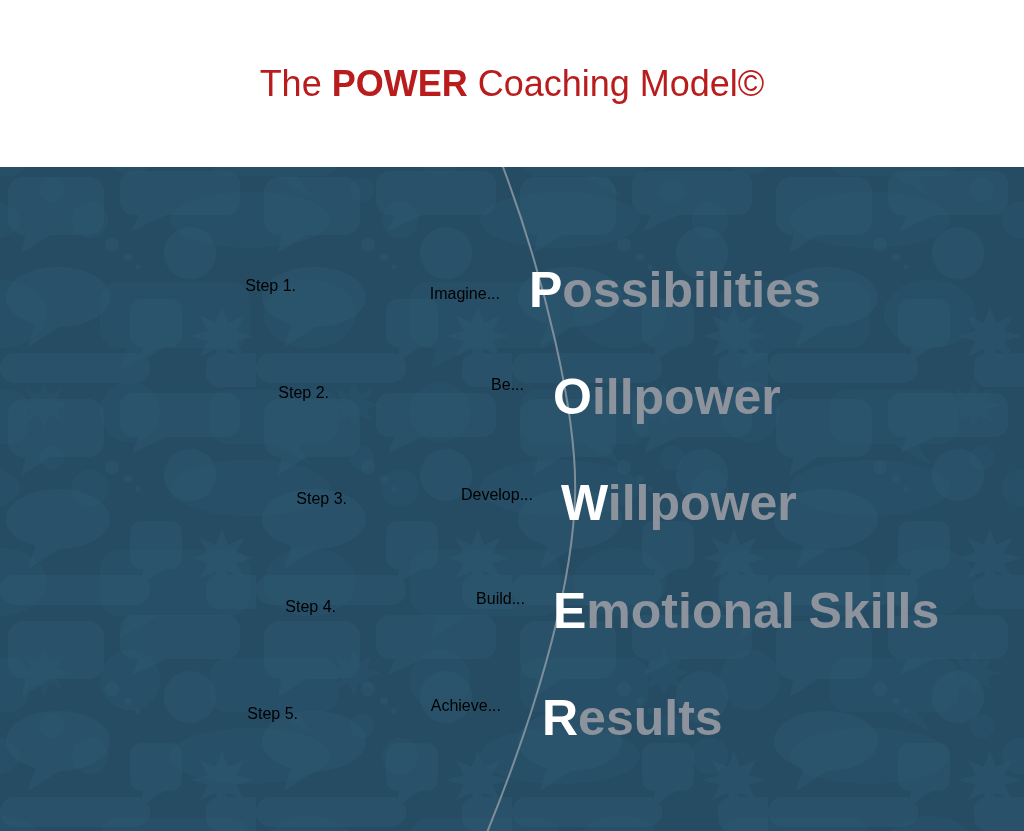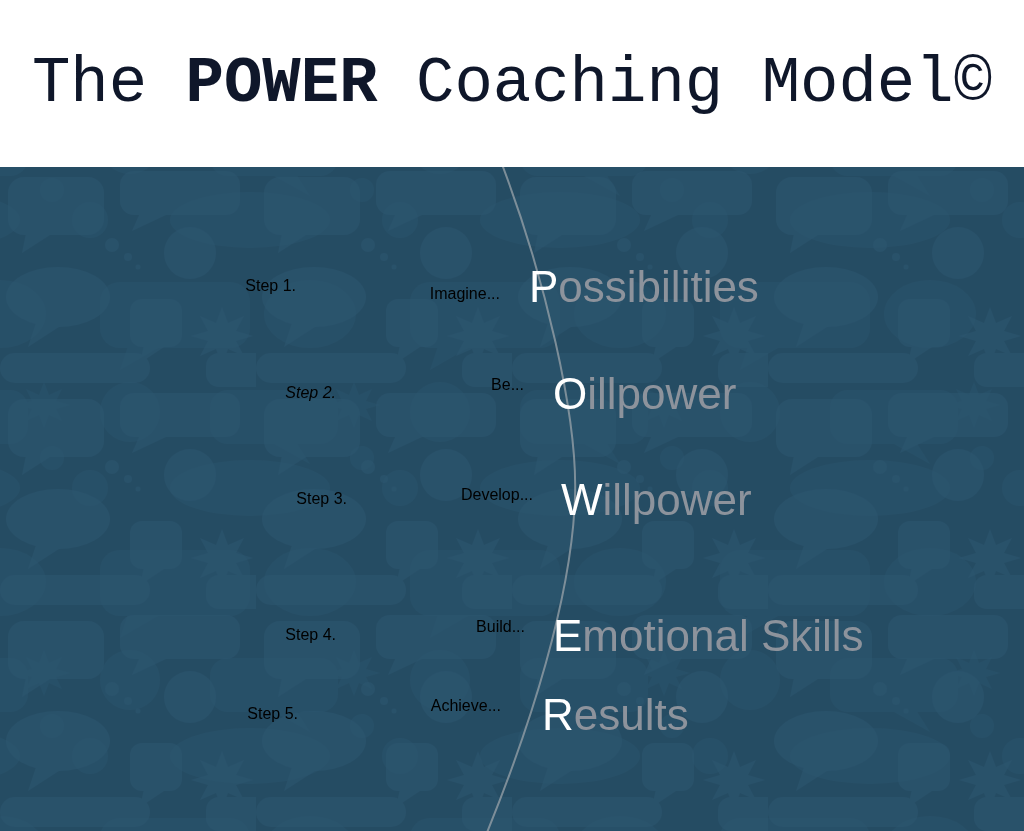--- a/index.html
+++ b/index.html
@@ -25,24 +25,24 @@
     left: 0;
     top: 0;
     width: 1024px;
     height: 167px;
     background: #ffffff;
     display: flex;
     align-items: center;
     justify-content: center;
   }
   #title {
-    font-family: Liberation Mono, monospace;
-    font-size: 64px;
+    font-family: Liberation Sans, sans-serif;
+    font-size: 36px;
     line-height: 1;
-    color: #0f172a;
+    color: #b91c1c;
     letter-spacing: 0px;
     white-space: pre;
   }
   #title .bold {
     font-weight: bold;
   }
   #title .light {
     font-weight: normal;
   }
 
@@ -81,22 +81,22 @@
   }
   .step-row {
     position: absolute;
     height: 70px;
     display: flex;
     align-items: baseline;
     white-space: pre;
   }
   .step-word {
     font-family: "Liberation Sans", sans-serif;
-    font-weight: normal;
-    font-size: 44px;
+    font-weight: bold;
+    font-size: 50px;
     color: #8d939c;
     line-height: 1;
     display: inline-block;
   }
   .step-word .initial {
     color: #ffffff;
   }
 
   
   .col-label {
@@ -181,32 +181,32 @@
 
     <div id="rows">
 
       <div class="step-row" style="left:0; top:102px; width:1024px;">
         <div class="col-label" style="left:96px; top:8px;">Step 1.</div>
         <div class="col-verb" style="left:140px; top:0px; width:360px;margin-top:16px;">Imagine...</div>
         <div class="col-word step-word" style="left:529px; top:-4px;"><span class="initial">P</span><span>ossibilities</span></div>
       </div>
 
       <div class="step-row" style="left:0; top:209px; width:1024px;">
-        <div class="col-label" style="left:136px; top:8px;font-style:italic;">Step 2.</div>
+        <div class="col-label" style="left:129px; top:8px;">Step 2.</div>
         <div class="col-verb" style="left:164px; top:0px; width:360px;">Be...</div>
         <div class="col-word step-word" style="left:553px; top:-4px;"><span class="initial">O</span><span>illpower</span></div>
       </div>
 
       <div class="step-row" style="left:0; top:315px; width:1024px;">
         <div class="col-label" style="left:147px; top:8px;">Step 3.</div>
         <div class="col-verb" style="left:173px; top:4px; width:360px;">Develop...</div>
         <div class="col-word step-word" style="left:561px; top:-4px;"><span class="initial">W</span><span>illpower</span></div>
       </div>
 
-      <div class="step-row" style="left:0; top:423px; width:850px;margin-top:28px;">
+      <div class="step-row" style="left:0; top:423px; width:850px;">
         <div class="col-label" style="left:136px; top:8px;">Step 4.</div>
         <div class="col-verb" style="left:165px; top:0px; width:360px;">Build...</div>
         <div class="col-word step-word" style="left:553px; top:-4px;"><span class="initial">E</span><span>motional Skills</span></div>
       </div>
 
       <div class="step-row" style="left:0; top:530px; width:1024px;">
         <div class="col-label" style="left:98px; top:8px;">Step 5.</div>
         <div class="col-verb" style="left:141px; top:0px; width:360px;">Achieve...</div>
         <div class="col-word step-word" style="left:542px; top:-4px;"><span class="initial">R</span><span>esults</span></div>
       </div>

